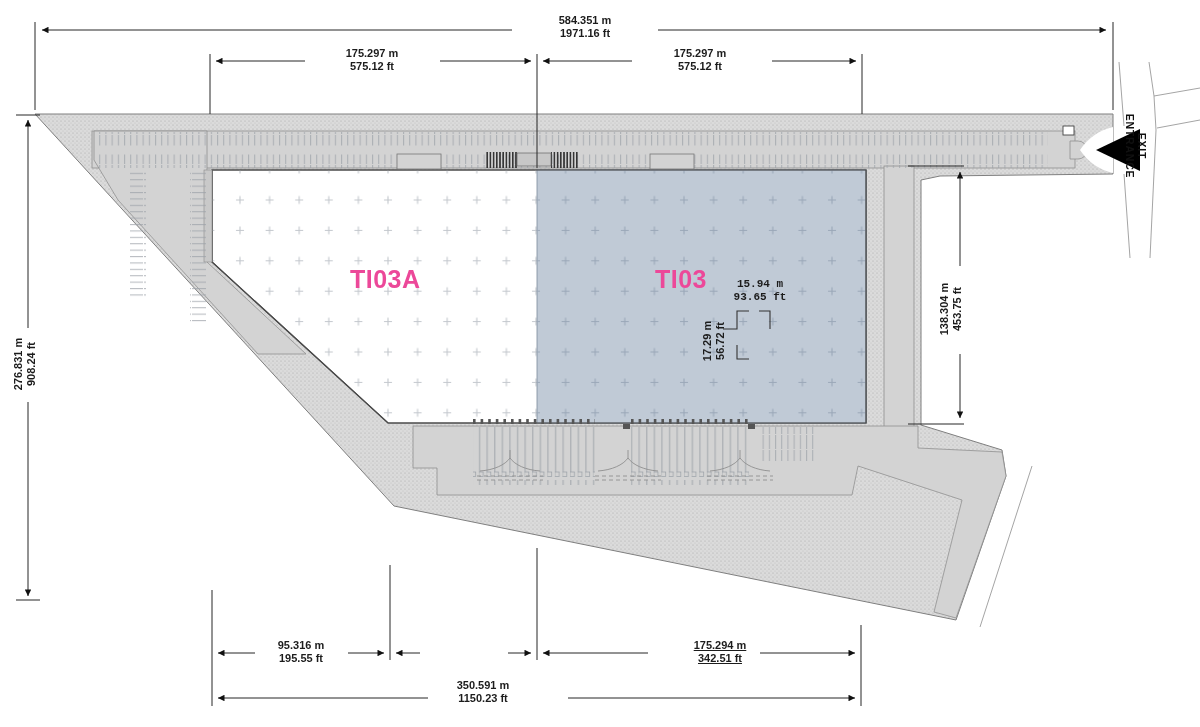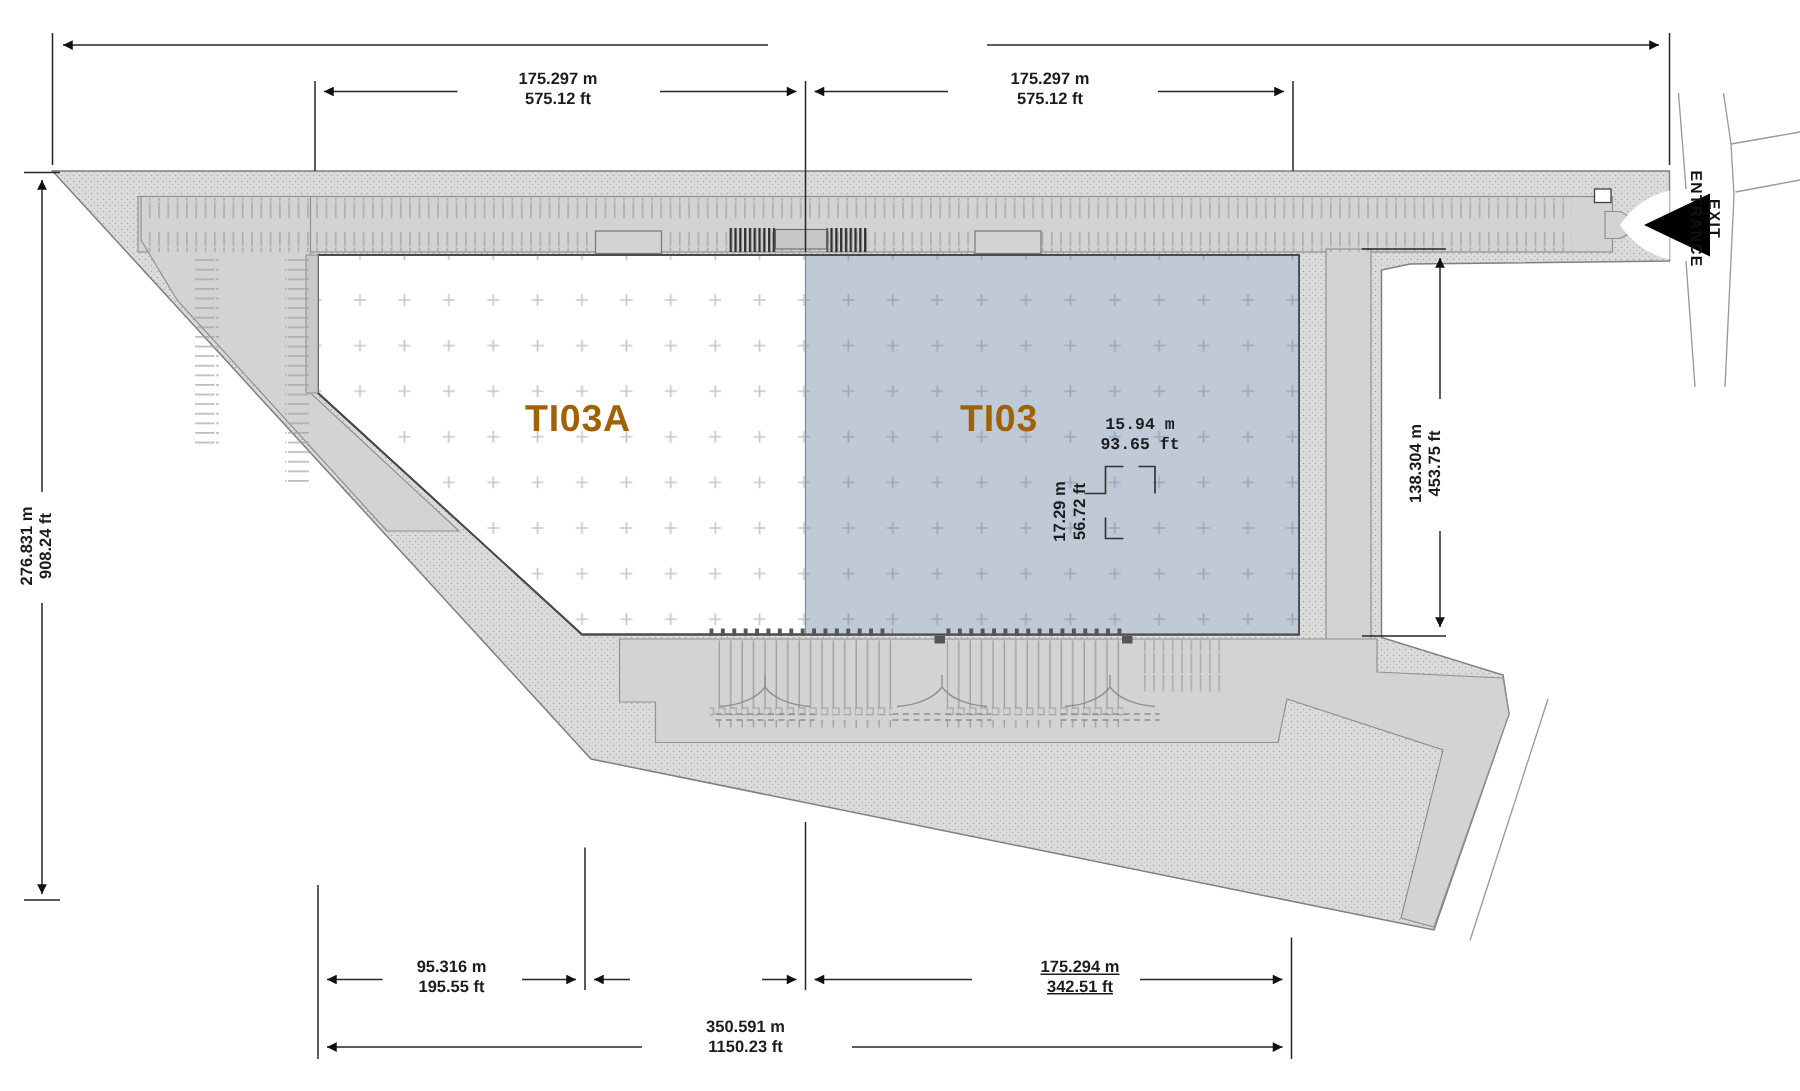--- a/index.html
+++ b/index.html
@@ -4,21 +4,21 @@
 <style>
   html,body{margin:0;padding:0;background:#fff;}
   #stage{position:relative;width:1200px;height:727px;background:#fff;overflow:hidden;
          font-family:"Liberation Sans",sans-serif;}
   #drawing{position:absolute;left:0;top:0;}
   .dim{position:absolute;text-align:center;font:600 11px/13px "Liberation Sans",sans-serif;
        color:#1c1c1c;white-space:nowrap;transform-origin:center;}
   .dim span{display:block;}
   .rot-ccw{transform:rotate(-90deg);}
   .rot-cw{transform:rotate(90deg);}
-  .unit-label{position:absolute;font:700 25px/26px "Liberation Sans",sans-serif;color:#a16207;
+  .unit-label{position:absolute;font:700 25px/26px "Liberation Sans",sans-serif;color:#ec4899;
               letter-spacing:0.5px;}
   .entrance-label{position:absolute;font:700 10.5px/12px "Liberation Sans",sans-serif;color:#111;
                   letter-spacing:0.8px;transform-origin:center;white-space:nowrap;text-align:center;}
 </style>
 </head>
 <body>
 
 <div id="stage">
 
 <svg id="drawing" width="1200" height="727" viewBox="0 0 1200 727">
@@ -142,20 +142,24 @@
     <path d="M396,653 H420" marker-start="url(#arr)"></path>
     <path d="M508,653 H531" marker-end="url(#arr)"></path>
     <path d="M543,653 H648" marker-start="url(#arr)"></path>
     <path d="M760,653 H855" marker-end="url(#arr)"></path>
 
     <path d="M218,698 H428" marker-start="url(#arr)"></path>
     <path d="M568,698 H855" marker-end="url(#arr)"></path>
   </g>
 </svg>
 
+<div class="dim" style="left:515px;top:14px;width:140px;">
+  <span>584.351 m</span>
+  <span>1971.16 ft</span>
+</div>
 <div class="dim" style="left:302px;top:47px;width:140px;">
   <span>175.297 m</span>
   <span>575.12 ft</span>
 </div>
 <div class="dim" style="left:630px;top:47px;width:140px;">
   <span>175.297 m</span>
   <span>575.12 ft</span>
 </div>
 <div class="dim rot-ccw" style="left:-50px;top:351px;width:150px;">
   <span>276.831 m</span>
@@ -174,24 +178,24 @@
   <span>56.72 ft</span>
 </div>
 <div class="dim" style="left:231px;top:639px;width:140px;text-align:center;">
   <span>95.316 m</span>
   <span>195.55 ft</span>
 </div>
 <div class="dim" style="left:650px;top:639px;width:140px;text-decoration:underline;">
   <span>175.294 m</span>
   <span>342.51 ft</span>
 </div>
-<div class="dim" style="left:427px;top:679px;width:140px;">
+<div class="dim" style="left:413px;top:679px;width:140px;">
   <span>350.591 m</span>
   <span>1150.23 ft</span>
 </div>
 
 <div class="unit-label" style="left:350px;top:266px;">TI03A</div>
-<div class="unit-label" style="left:640px;top:266px;">TI03</div>
+<div class="unit-label" style="left:655px;top:266px;">TI03</div>
 
 <div class="entrance-label rot-cw" style="left:1085px;top:140px;width:90px;">ENTRANCE</div>
 <div class="entrance-label rot-cw" style="left:1097px;top:140px;width:90px;">EXIT</div>
 
 </div>
 
 </body></html>

